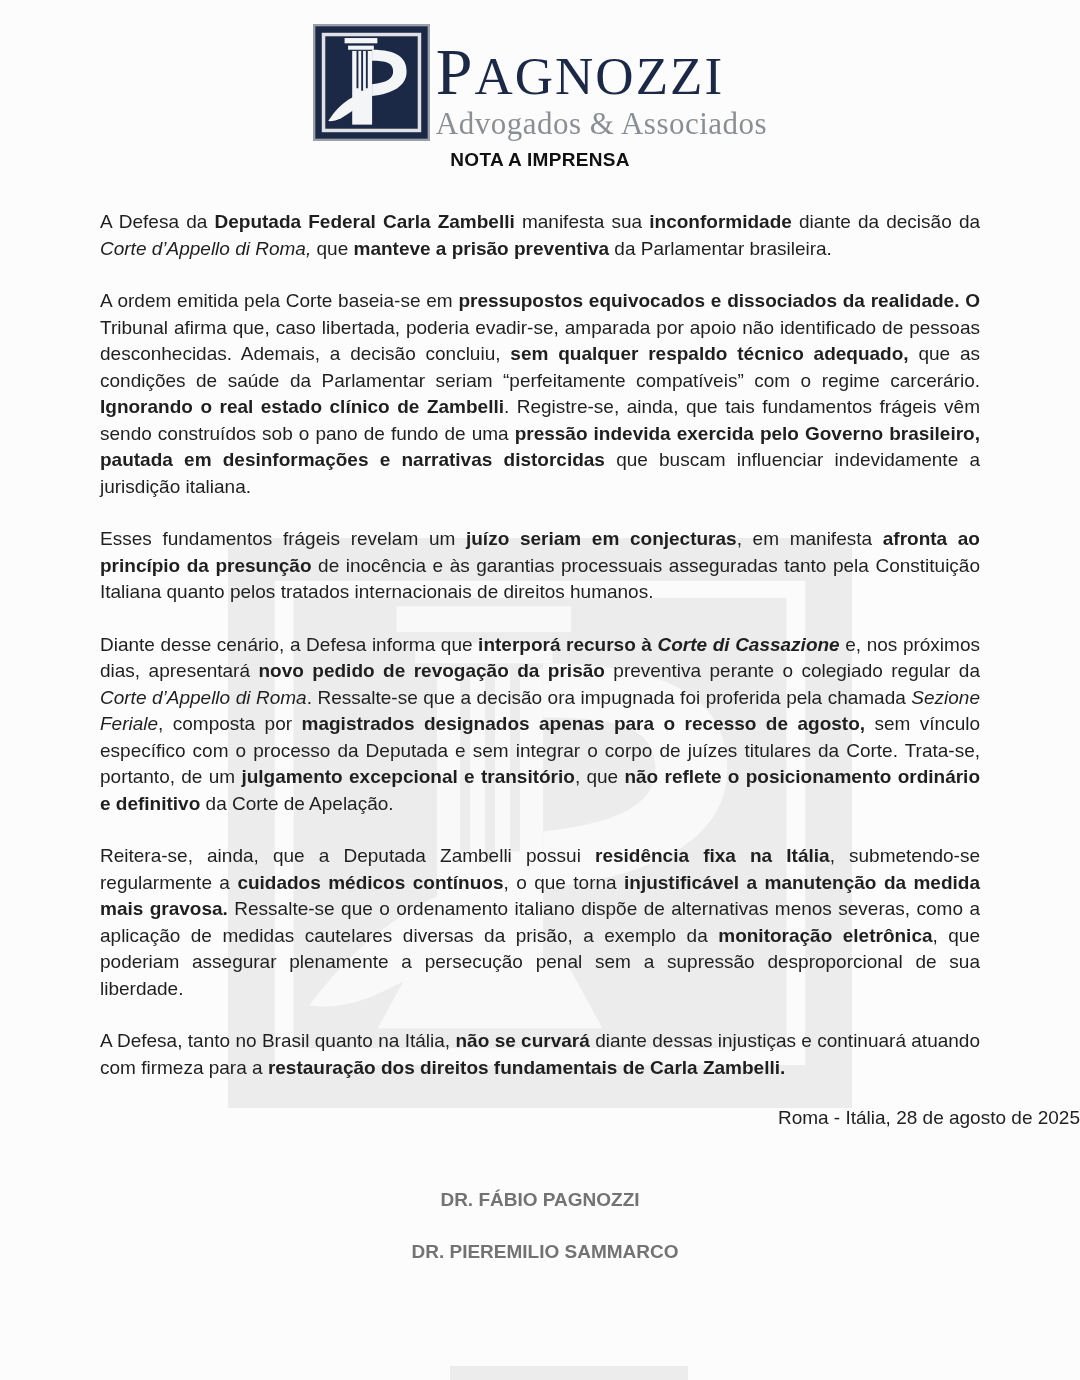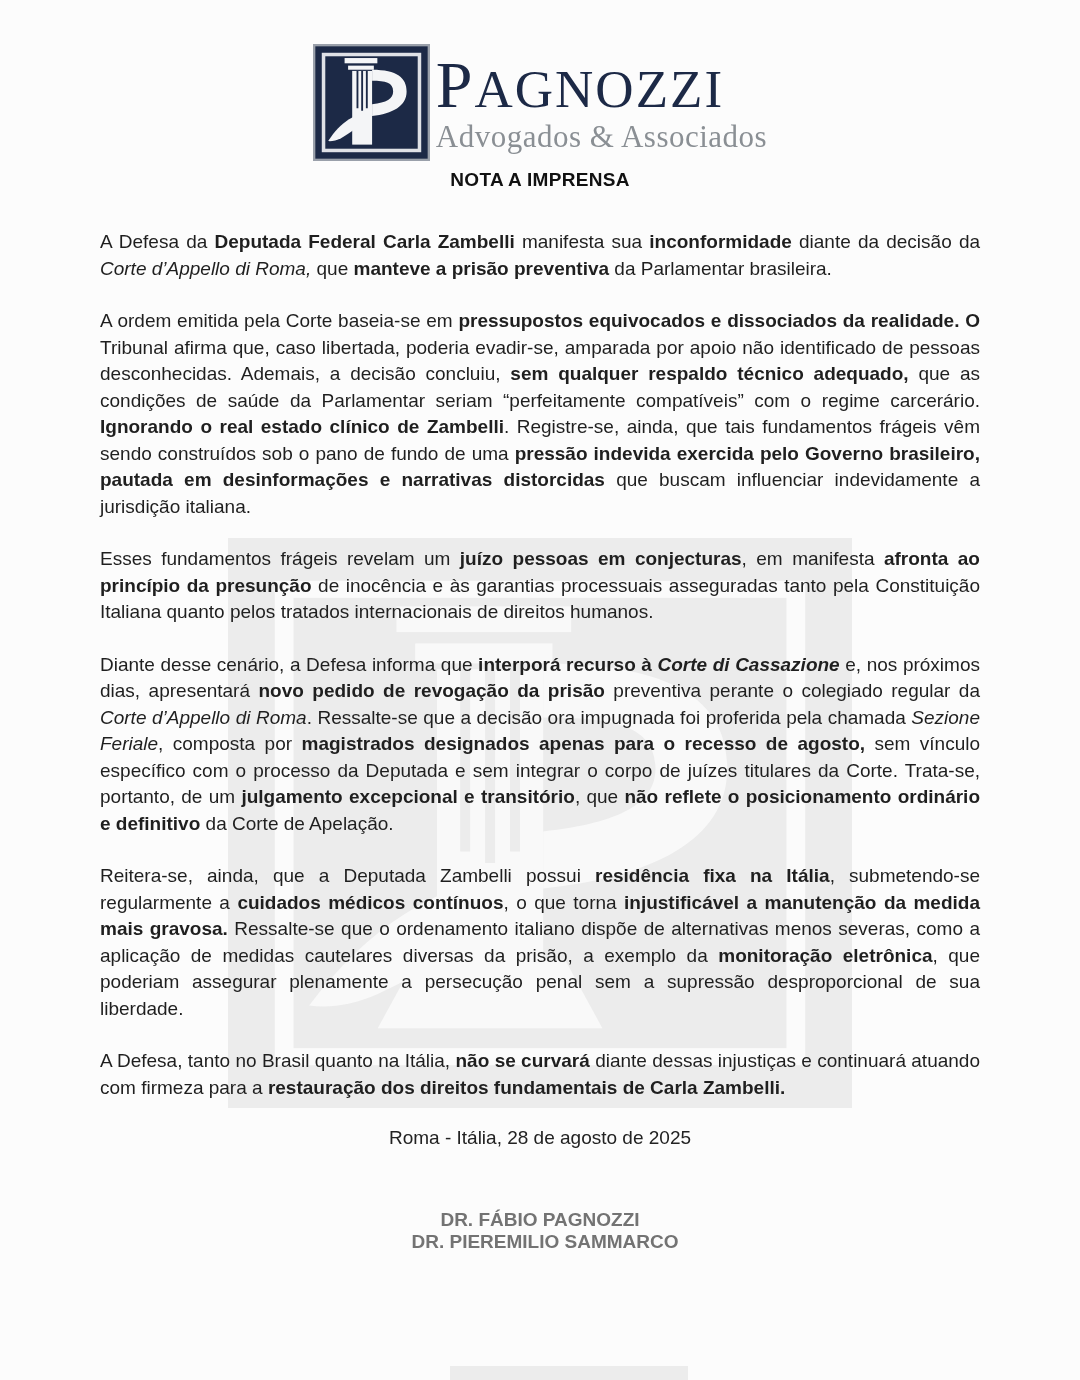--- a/index.html
+++ b/index.html
@@ -26,22 +26,22 @@
     z-index:0;
   }
   .watermark svg{width:100%;height:100%;}
   .watermark-bottom{
     position:absolute;left:450px;top:1366px;width:238px;height:14px;
     background:var(--watermark);
     z-index:0;
   }
   .content{position:relative;z-index:1;}
   header{
-    padding-top:44px;
-    display:flex;justify-content:center;align-items:center;gap:6px;
+    padding-top:24px;
+    display:flex;justify-content:center;align-items:flex-end;gap:6px;
   }
   .logo-square{width:117px;height:117px;flex:0 0 auto;}
   .logo-square svg{width:100%;height:100%;display:block;}
   .sq-outer{fill:#9aa0aa;}
   .sq{fill:var(--navy);}
   .inner-frame{fill:none;stroke:var(--silver);stroke-width:3;}
   .glyph{fill:#f4f5f7;}
   .flute{stroke:var(--navy);stroke-width:1.6;fill:none;}
   .wm-sq{fill:var(--watermark);}
   .wm-frame{fill:none;stroke:rgba(255,255,255,.8);stroke-width:3;}
@@ -71,27 +71,27 @@
   }
   main{
     margin:38px 100px 0;
     text-align:justify;
     font-size:19px;line-height:26.5px;
   }
   main p{margin:0 0 26px;}
   main .b{font-weight:700;}
   main .i{font-style:italic;}
   .dateline{
-    text-align:center;font-size:19px;color:#222;
+    text-align:right;font-size:19px;color:#222;
   }
   .signature{
     text-align:center;font-size:19px;font-weight:700;color:#737373;
   }
   .sig1{margin-top:60px;}
-  .sig2{padding-left:10px;}
+  .sig2{margin-top:30px;padding-left:10px;}
 </style>
 </head>
 <body>
 
 <div class="page">
 
   <div class="watermark">
     <svg viewBox="0 0 100 100" preserveAspectRatio="none" aria-hidden="true">
       <rect class="wm-sq" x="0" y="0" width="100" height="100"></rect>
       <rect class="wm-frame" x="9" y="9" width="82" height="82"></rect>
@@ -130,21 +130,21 @@
         <div class="brand-name" style="text-transform:uppercase;">Pagnozzi</div>
         <div class="brand-subtitle">Advogados &amp; Associados</div>
       </div>
     </header>
 
     <h1 class="doc-title">NOTA A IMPRENSA</h1>
 
     <main>
         <p><span>A Defesa da </span><span class="b">Deputada Federal Carla Zambelli</span><span> manifesta sua </span><span class="b">inconformidade</span><span> diante da decisão da </span><span class="i">Corte d’Appello di Roma,</span><span> que </span><span class="b">manteve a prisão preventiva</span><span> da Parlamentar brasileira.</span></p>
         <p><span>A ordem emitida pela Corte baseia-se em </span><span class="b">pressupostos equivocados e dissociados da realidade. O</span><span> Tribunal afirma que, caso libertada, poderia evadir-se, amparada por apoio não identificado de pessoas desconhecidas. Ademais, a decisão concluiu, </span><span class="b">sem qualquer respaldo técnico adequado,</span><span> que as condições de saúde da Parlamentar seriam “perfeitamente compatíveis” com o regime carcerário. </span><span class="b">Ignorando o real estado clínico de Zambelli</span><span>. Registre-se, ainda, que tais fundamentos frágeis vêm sendo construídos sob o pano de fundo de uma </span><span class="b">pressão indevida exercida pelo Governo brasileiro, pautada em desinformações e narrativas distorcidas</span><span> que buscam influenciar indevidamente a jurisdição italiana.</span></p>
-        <p><span>Esses fundamentos frágeis revelam um </span><span class="b">juízo pessoas em conjecturas</span><span>, em manifesta </span><span class="b">afronta ao princípio da presunção</span><span> de inocência e às garantias processuais asseguradas tanto pela Constituição Italiana quanto pelos tratados internacionais de direitos humanos.</span></p>
+        <p><span>Esses fundamentos frágeis revelam um </span><span class="b">juízo seriam em conjecturas</span><span>, em manifesta </span><span class="b">afronta ao princípio da presunção</span><span> de inocência e às garantias processuais asseguradas tanto pela Constituição Italiana quanto pelos tratados internacionais de direitos humanos.</span></p>
         <p><span>Diante desse cenário, a Defesa informa que </span><span class="b">interporá recurso à </span><span class="b i">Corte di Cassazione</span><span> e, nos próximos dias, apresentará </span><span class="b">novo pedido de revogação da prisão</span><span> preventiva perante o colegiado regular da </span><span class="i">Corte d’Appello di Roma</span><span>. Ressalte-se que a decisão ora impugnada foi proferida pela chamada </span><span class="i">Sezione Feriale</span><span>, composta por </span><span class="b">magistrados designados apenas para o recesso de agosto,</span><span> sem vínculo específico com o processo da Deputada e sem integrar o corpo de juízes titulares da Corte. Trata-se, portanto, de um </span><span class="b">julgamento excepcional e transitório</span><span>, que </span><span class="b">não reflete o posicionamento ordinário e definitivo</span><span> da Corte de Apelação.</span></p>
         <p><span>Reitera-se, ainda, que a Deputada Zambelli possui </span><span class="b">residência fixa na Itália</span><span>, submetendo-se regularmente a </span><span class="b">cuidados médicos contínuos</span><span>, o que torna </span><span class="b">injustificável a manutenção da medida mais gravosa.</span><span> Ressalte-se que o ordenamento italiano dispõe de alternativas menos severas, como a aplicação de medidas cautelares diversas da prisão, a exemplo da </span><span class="b">monitoração eletrônica</span><span>, que poderiam assegurar plenamente a persecução penal sem a supressão desproporcional de sua liberdade.</span></p>
         <p><span>A Defesa, tanto no Brasil quanto na Itália, </span><span class="b">não se curvará</span><span> diante dessas injustiças e continuará atuando com firmeza para a </span><span class="b">restauração dos direitos fundamentais de Carla Zambelli.</span></p>
       </main>
 
     <div class="dateline">Roma - Itália, 28 de agosto de 2025</div>
 
     <div class="signature sig1">DR. FÁBIO PAGNOZZI</div>
     <div class="signature sig2">DR. PIEREMILIO SAMMARCO</div>
   </div>

